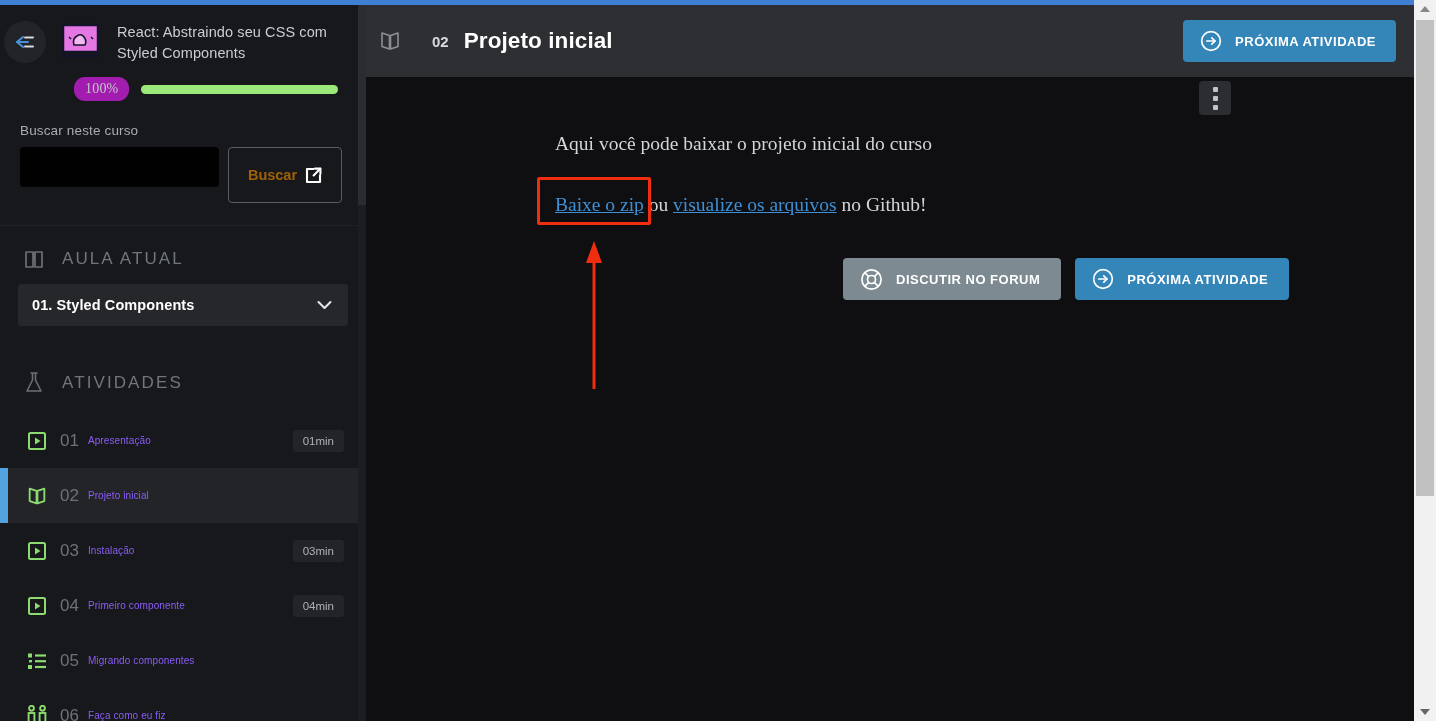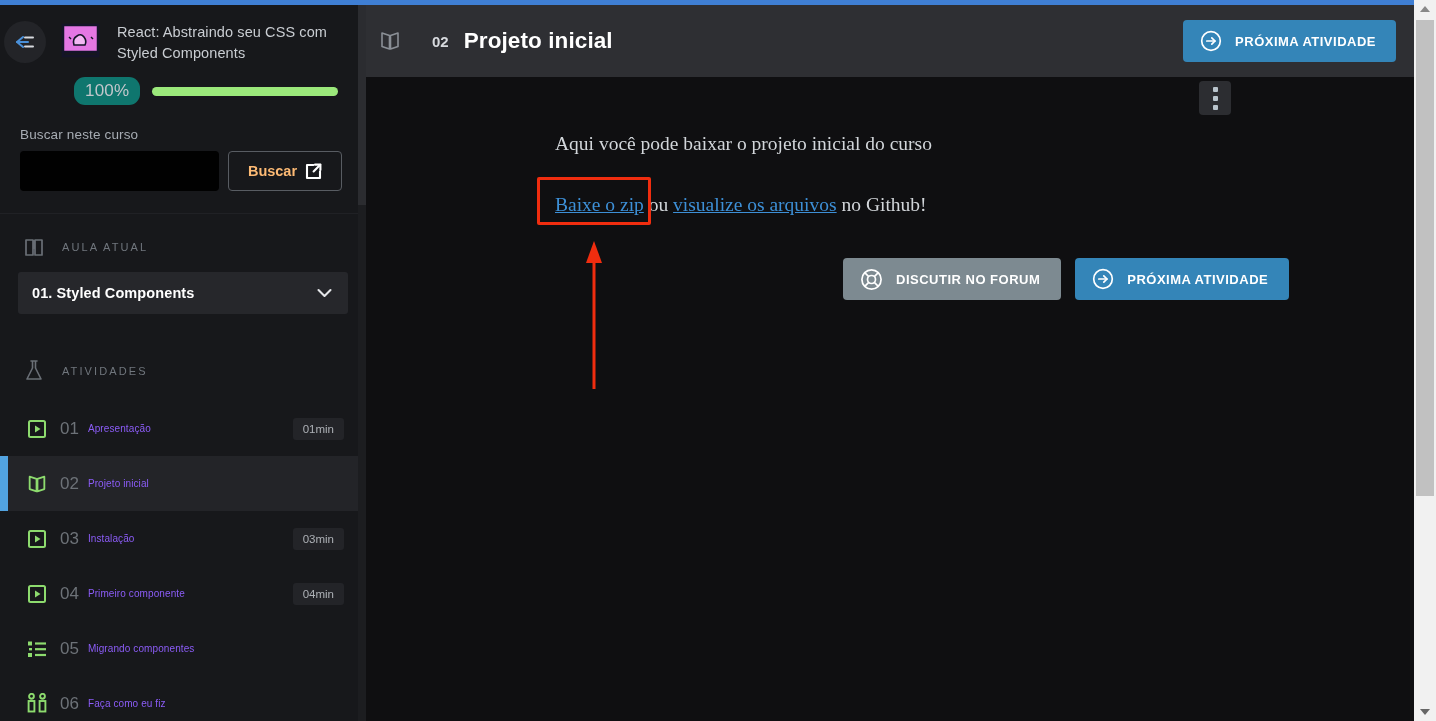--- a/index.html
+++ b/index.html
@@ -38,43 +38,43 @@
   }
   .course-thumb {
     width:43px; height:36px; flex:0 0 auto; margin-top:4px;
   }
   .course-title {
     color:#c9cdd2; font-size:14.5px; line-height:1.42; padding-top:3px; letter-spacing:.1px;
   }
 
   .progress-row { display:flex; align-items:center; gap:12px; padding:14px 28px 0 74px; }
   .progress-pct {
-    background:#0f766e; color:#c3c7cc; font-size:17px; border-radius:11px;
-    padding:4px 11px; letter-spacing:.2px;
+    background:#a21caf; color:#c3c7cc; font-size:14px; border-radius:11px;
+    padding:4px 11px; letter-spacing:.2px;font-family:Liberation Serif, serif;
   }
   .progress-track { flex:1; height:9px; border-radius:5px; background:#1b1c1f; position:relative; }
   .progress-fill { position:absolute; top:0; left:0; height:9px; border-radius:5px; background:#9be87b; }
 
   .search-block { padding:22px 24px 0 20px; }
   .search-label { color:#a7acb3; font-size:13.5px; margin-bottom:9px; letter-spacing:.15px; }
   .search-row { display:flex; gap:9px; }
   .search-input {
     flex:1; height:40px; background:#010101; border:none; border-radius:4px;
     color:#dcdcdc; padding:0 11px; font-size:13.5px; font-family:inherit; outline:none;
   }
   .search-btn {
-    width:118px; height:40px; background:transparent; border:1px solid #585c62; border-radius:4px;
-    color:#fdba74; font-size:14.5px; font-weight:bold; cursor:pointer;
+    width:118px; height:56px; background:transparent; border:1px solid #585c62; border-radius:4px;
+    color:#a16207; font-size:14.5px; font-weight:bold; cursor:pointer;
     display:flex; align-items:center; justify-content:center; gap:8px; font-family:inherit;
   }
 
   .sidebar-divider { margin-top:22px; border-top:1px solid #202125; }
 
   .section-head { display:flex; align-items:center; gap:17px; padding:22px 0 0 23px; }
-  .section-head .sh-label { color:#70767d; font-size:11px; letter-spacing:2.1px; font-weight:500; }
+  .section-head .sh-label { color:#70767d; font-size:17px; letter-spacing:2.1px; font-weight:500; }
 
   .current-lesson {
     margin:14px 18px 0 18px; height:42px; background:#26272b; border-radius:3px;
     display:flex; align-items:center; justify-content:space-between; padding:0 16px 0 14px; cursor:pointer;
   }
   .current-lesson .cl-label { color:#fff; font-size:14.5px; font-weight:bold; letter-spacing:.1px; }
 
   .lesson-list { margin-top:18px; }
   .lesson-item {
     position:relative; height:55px; display:flex; align-items:center;

